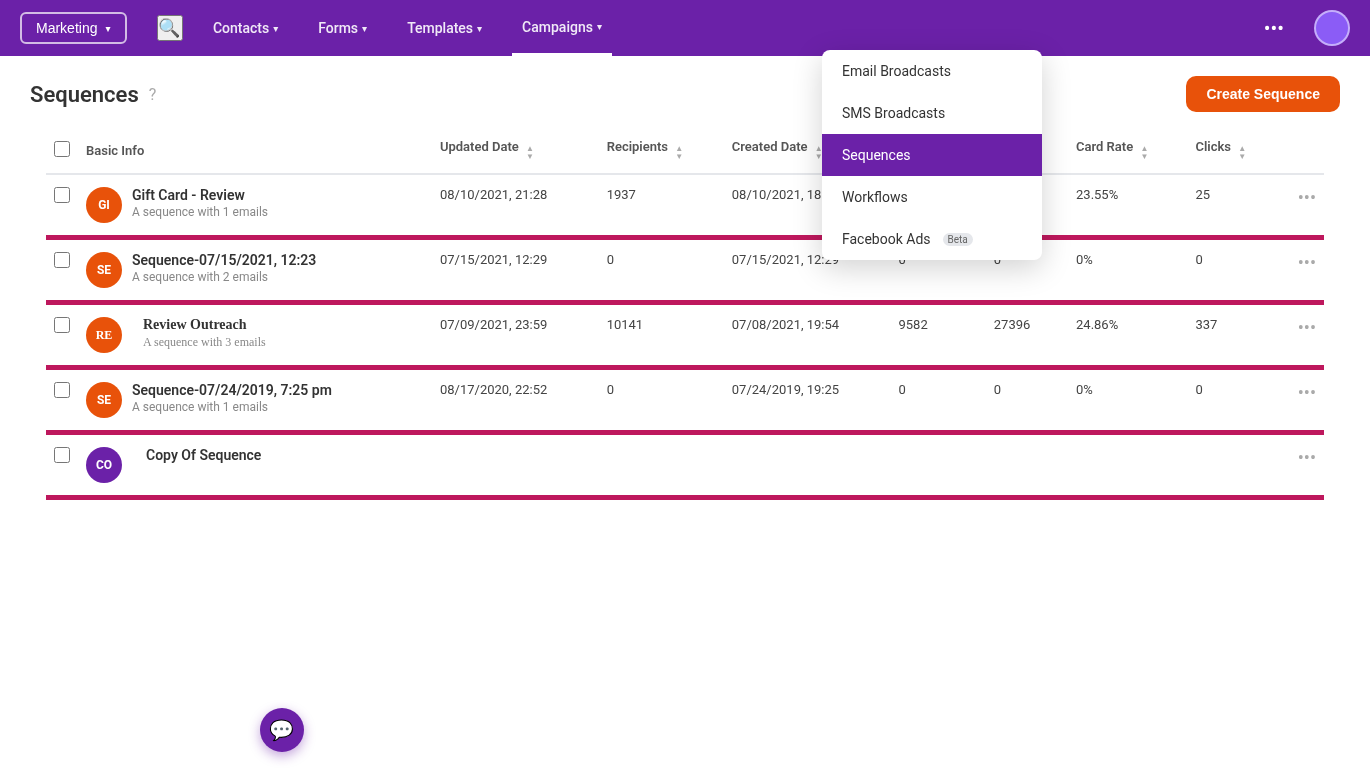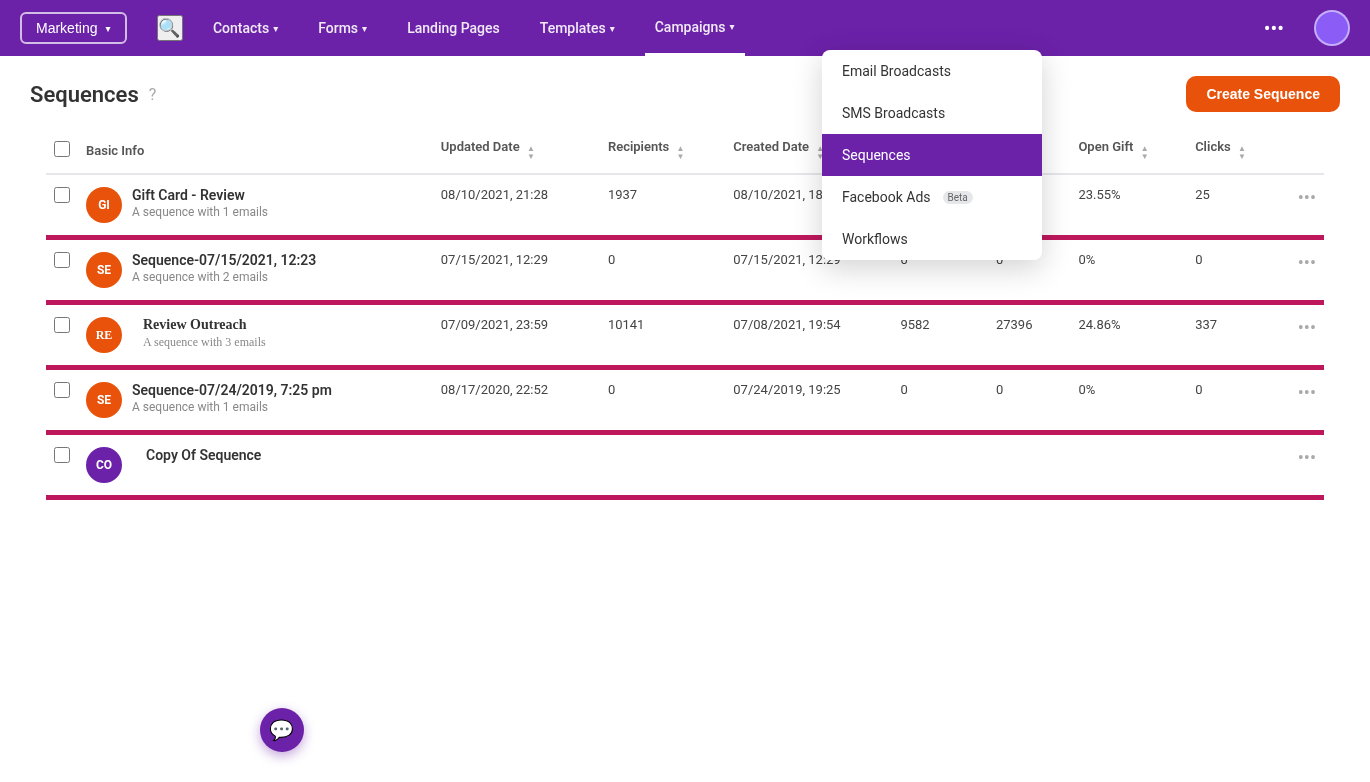--- a/index.html
+++ b/index.html
@@ -72,23 +72,20 @@
 
       <a class="nav-link">
         <span>Contacts</span>
         <span class="caret">▾</span>
       </a>
       <a class="nav-link">
         <span>Forms</span>
         <span class="caret">▾</span>
       </a>
       <a class="nav-link">
-        <span>Landing Pages</span>
-      </a>
-      <a class="nav-link">
         <span>Templates</span>
         <span class="caret">▾</span>
       </a>
       <a class="nav-link active">
         <span>Campaigns</span>
         <span class="caret">▾</span>
       </a>
 
       <div class="nav-spacer"></div>
 
@@ -100,25 +97,25 @@
       <div class="dropdown-item">
         <span>Email Broadcasts</span>
       </div>
       <div class="dropdown-item">
         <span>SMS Broadcasts</span>
       </div>
       <div class="dropdown-item active">
         <span>Sequences</span>
       </div>
       <div class="dropdown-item">
+        <span>Workflows</span>
+      </div>
+      <div class="dropdown-item">
         <span>Facebook Ads</span>
         <span class="beta-badge">Beta</span>
-      </div>
-      <div class="dropdown-item">
-        <span>Workflows</span>
       </div>
     </div>
   </div>
 
   <div class="main-content">
     <div class="page-header">
       <div class="page-title-row">
         <h1 class="page-title">Sequences</h1>
         <span class="help-icon">?</span>
       </div>
@@ -156,21 +153,21 @@
                   <span>▼</span>
                 </span>
             </th>
             <th>
               <span>Delivered</span>
             </th>
             <th>
               <span>Opened</span>
             </th>
             <th>
-              <span>Open Gift</span>
+              <span>Card Rate</span>
               <span class="sort-icons">
                   <span>▲</span>
                   <span>▼</span>
                 </span>
             </th>
             <th>
               <span>Clicks</span>
               <span class="sort-icons">
                   <span>▲</span>
                   <span>▼</span>

